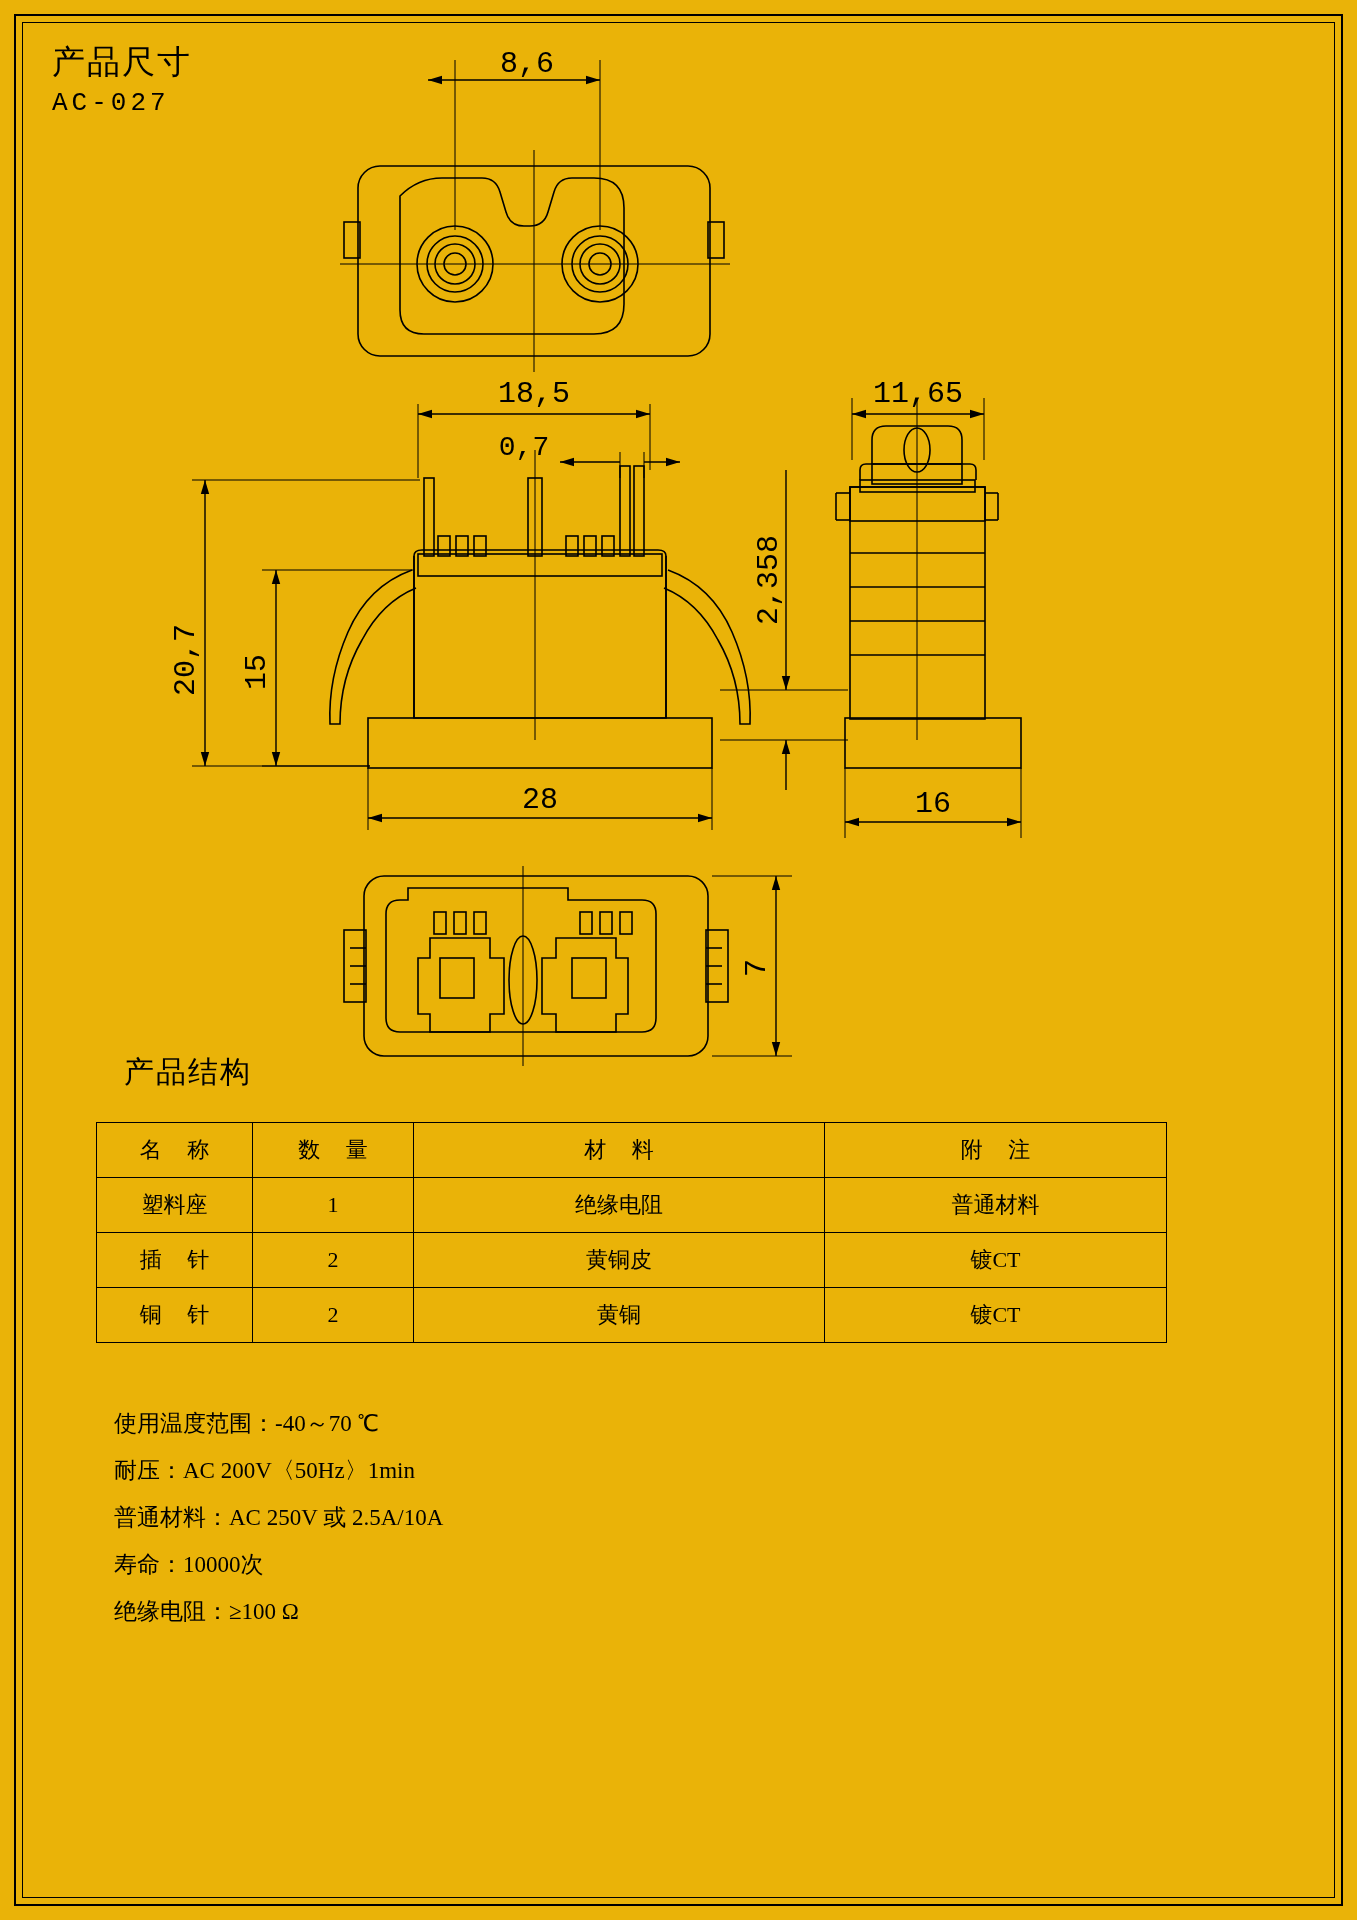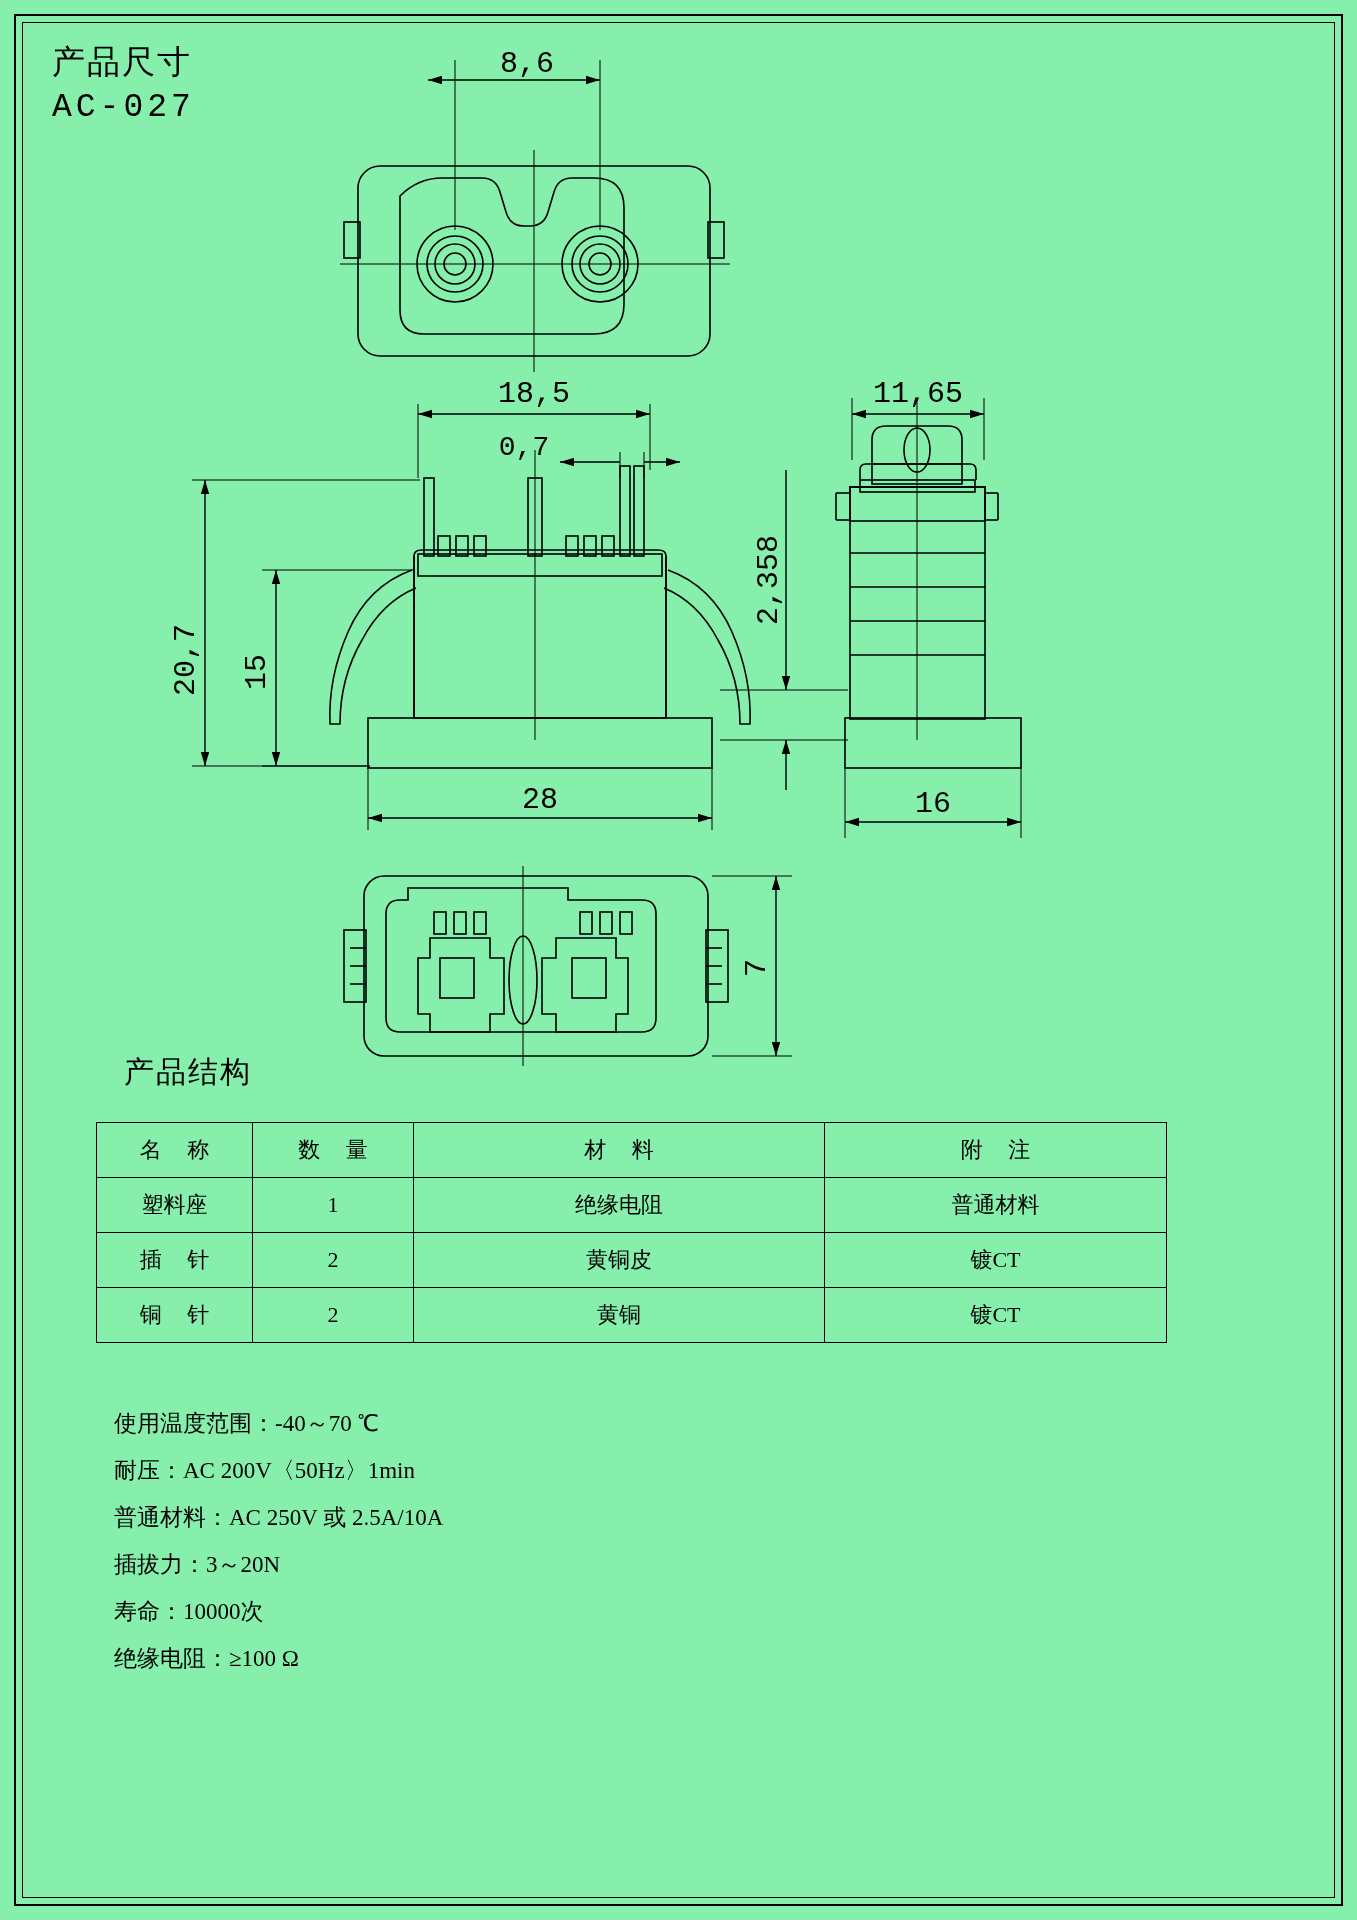--- a/index.html
+++ b/index.html
@@ -11,21 +11,21 @@
     width: 1357px;
     height: 1920px;
     font-family: "Liberation Sans", sans-serif;
     color: #000000;
     overflow: hidden;
   }
   #page {
     position: relative;
     width: 1357px;
     height: 1920px;
-    background: #86efac;
+    background: #eab308;
   }
   
   .frame-outer {
     position: absolute;
     left: 14px;
     top: 14px;
     width: 1329px;
     height: 1892px;
     border: 2px solid #000;
     box-sizing: border-box;
@@ -45,21 +45,21 @@
     left: 52px;
     top: 42px;
     line-height: 1.25;
   }
   .title-cn {
     font-size: 33px;
     letter-spacing: 2px;
     font-family: "Liberation Serif", serif;
   }
   .title-code {
-    font-size: 33px;
+    font-size: 26px;
     letter-spacing: 4px;
     font-family: "Liberation Mono", monospace;
     margin-top: 4px;
   }
 
   .section-label {
     position: absolute;
     font-size: 30px;
     font-family: "Liberation Serif", serif;
     letter-spacing: 2px;
@@ -324,18 +324,17 @@
         <td>黄铜</td>
         <td>镀CT</td>
       </tr>
     </tbody>
   </table>
 
   <ul class="tech-list">
     <li>使用温度范围：-40～70 ℃</li>
     <li>耐压：AC 200V〈50Hz〉1min</li>
     <li>普通材料：AC 250V  或 2.5A/10A</li>
-    <li>插拔力：3～20N</li>
     <li>寿命：10000次</li>
     <li>绝缘电阻：≥100 Ω</li>
   </ul>
 
 </div>
 
 </body></html>

